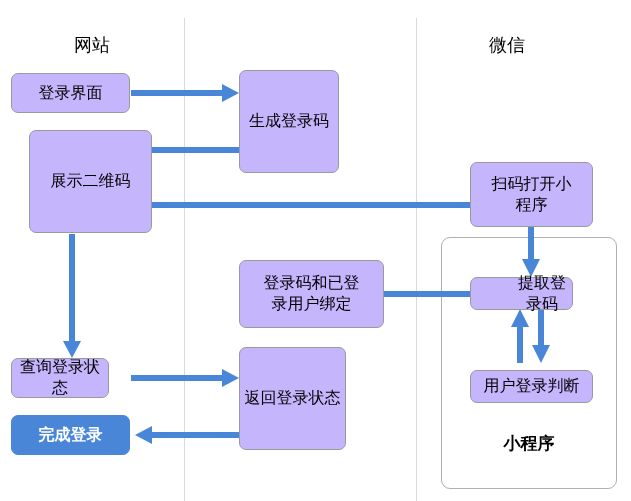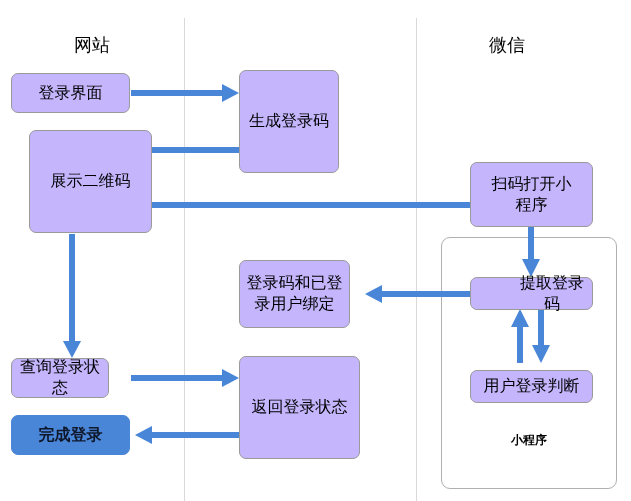--- a/index.html
+++ b/index.html
@@ -47,35 +47,35 @@
     display: flex;
     align-items: center;
     justify-content: center;
     text-align: center;
     padding: 2px 4px;
     white-space: pre-line;
   }
   .node.accent {
     background: #4a86d8;
     border-color: #4a86d8;
-    color: #0f172a;
+    color: #ffffff;
     font-weight: 700;
   }
   
   .group-box {
     position: absolute;
     box-sizing: border-box;
     border: 1px solid #b0b0b0;
     border-radius: 9px;
     background: transparent;
   }
   .group-label {
     position: absolute;
     text-align: center;
-    font-size: 12px;
+    font-size: 17px;
     font-weight: 700;
     color: #000000;
     white-space: nowrap;
   }
   
   .conn {
     position: absolute;
     overflow: visible;
   }
   .conn path, .conn line {
@@ -157,25 +157,25 @@
   <div class="node" style="left:11px; top:73px; width:119px; height:40px;">登录界面</div>
 
   <div class="node" style="left:11px; top:130px; width:123px; height:103px;margin-left:18px;">展示二维码</div>
 
   <div class="node" style="left:11px; top:358px; width:98px; height:40px;">查询登录状态</div>
 
   <div class="node accent" style="left:11px; top:415px; width:119px; height:40px;">完成登录</div>
 
   <div class="node" style="left:239px; top:70px; width:100px; height:103px;">生成登录码</div>
 
-  <div class="node" style="left:239px; top:260px; width:111px; height:68px;">登录码和已登
+  <div class="node" style="left:239px; top:260px; width:145px; height:68px;">登录码和已登
 录用户绑定</div>
 
-  <div class="node" style="left:239px; top:356px; width:121px; height:103px;">返回登录状态</div>
+  <div class="node" style="left:239px; top:347px; width:107px; height:103px;">返回登录状态</div>
 
   <div class="node" style="left:470px; top:156px; width:123px; height:65px;margin-top:6px;">扫码打开小
 程序</div>
 
-  <div class="node" style="left:470px; top:277px; width:123px; height:33px;padding-left:45px;">提取登录码</div>
+  <div class="node" style="left:470px; top:277px; width:103px; height:33px;padding-left:45px;">提取登录码</div>
 
   <div class="node" style="left:470px; top:370px; width:123px; height:33px;">用户登录判断</div>
 
 </div>
 
 </body></html>

